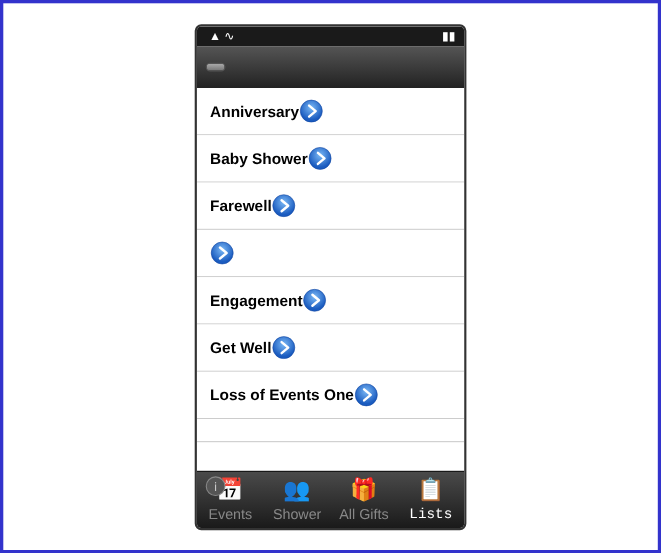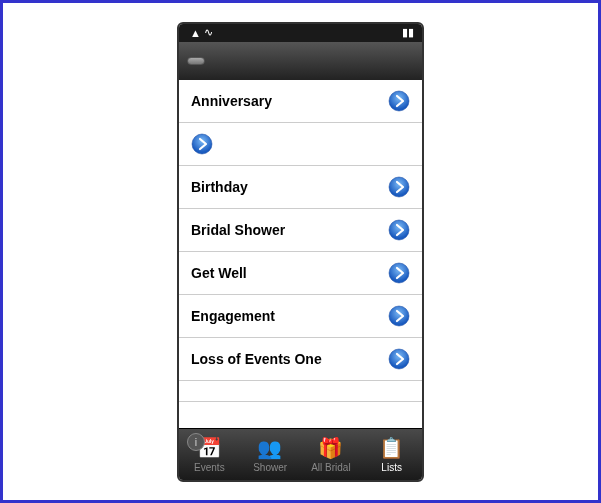--- a/index.html
+++ b/index.html
@@ -94,21 +94,20 @@
     
     .list-content {
       flex: 1;
       overflow-y: auto;
       background: #fff;
     }
 
     .list-item {
       display: flex;
       align-items: center;
-      justify-content: space-between;
       padding: 10px 12px;
       border-bottom: 1px solid #ccc;
       background: #fff;
       cursor: pointer;
     }
 
     .list-item-label {
       font-size: 14px;
       font-weight: bold;
       color: #000;
@@ -161,26 +160,27 @@
     .tab-icon {
       font-size: 20px;
       color: #888;
     }
 
     .tab-item.active .tab-icon {
       color: #fff;
     }
 
     .tab-label {
-      font-size: 10px;
+      font-size: 13px;
       color: #888;
     }
 
     .tab-item.active .tab-label {
       color: #fff;
+      font-family: Liberation Mono, monospace;
     }
 
     
     .list-content::-webkit-scrollbar {
       width: 4px;
     }
     .list-content::-webkit-scrollbar-track {
       background: #e0e0e0;
     }
     .list-content::-webkit-scrollbar-thumb {
@@ -220,80 +220,80 @@
       <radialGradient id="bg0" cx="50%" cy="35%" r="55%">
         <stop offset="0%" stop-color="#7ab8f5"></stop>
         <stop offset="100%" stop-color="#1a5bbf"></stop>
       </radialGradient>
     </defs>
     <circle cx="11" cy="11" r="10" fill="url(#bg0)" stroke="#1044a0" stroke-width="0.5"></circle>
     <polyline points="9,6 15,11 9,16" fill="none" stroke="#fff" stroke-width="2.2" stroke-linecap="round" stroke-linejoin="round"></polyline>
   </svg>
         </div>
         <div class="list-item">
+          <span class="list-item-label">Baby Shower</span>
           <svg class="chevron-icon" viewBox="0 0 22 22">
     <defs>
       <radialGradient id="bg1" cx="50%" cy="35%" r="55%">
         <stop offset="0%" stop-color="#7ab8f5"></stop>
         <stop offset="100%" stop-color="#1a5bbf"></stop>
       </radialGradient>
     </defs>
     <circle cx="11" cy="11" r="10" fill="url(#bg1)" stroke="#1044a0" stroke-width="0.5"></circle>
     <polyline points="9,6 15,11 9,16" fill="none" stroke="#fff" stroke-width="2.2" stroke-linecap="round" stroke-linejoin="round"></polyline>
   </svg>
         </div>
         <div class="list-item">
-          <span class="list-item-label">Birthday</span>
+          <span class="list-item-label">Farewell</span>
           <svg class="chevron-icon" viewBox="0 0 22 22">
     <defs>
       <radialGradient id="bg2" cx="50%" cy="35%" r="55%">
         <stop offset="0%" stop-color="#7ab8f5"></stop>
         <stop offset="100%" stop-color="#1a5bbf"></stop>
       </radialGradient>
     </defs>
     <circle cx="11" cy="11" r="10" fill="url(#bg2)" stroke="#1044a0" stroke-width="0.5"></circle>
     <polyline points="9,6 15,11 9,16" fill="none" stroke="#fff" stroke-width="2.2" stroke-linecap="round" stroke-linejoin="round"></polyline>
   </svg>
         </div>
         <div class="list-item">
-          <span class="list-item-label">Bridal Shower</span>
           <svg class="chevron-icon" viewBox="0 0 22 22">
     <defs>
       <radialGradient id="bg3" cx="50%" cy="35%" r="55%">
         <stop offset="0%" stop-color="#7ab8f5"></stop>
         <stop offset="100%" stop-color="#1a5bbf"></stop>
       </radialGradient>
     </defs>
     <circle cx="11" cy="11" r="10" fill="url(#bg3)" stroke="#1044a0" stroke-width="0.5"></circle>
     <polyline points="9,6 15,11 9,16" fill="none" stroke="#fff" stroke-width="2.2" stroke-linecap="round" stroke-linejoin="round"></polyline>
   </svg>
         </div>
         <div class="list-item">
+          <span class="list-item-label">Engagement</span>
+          <svg class="chevron-icon" viewBox="0 0 22 22">
+    <defs>
+      <radialGradient id="bg4" cx="50%" cy="35%" r="55%">
+        <stop offset="0%" stop-color="#7ab8f5"></stop>
+        <stop offset="100%" stop-color="#1a5bbf"></stop>
+      </radialGradient>
+    </defs>
+    <circle cx="11" cy="11" r="10" fill="url(#bg4)" stroke="#1044a0" stroke-width="0.5"></circle>
+    <polyline points="9,6 15,11 9,16" fill="none" stroke="#fff" stroke-width="2.2" stroke-linecap="round" stroke-linejoin="round"></polyline>
+  </svg>
+        </div>
+        <div class="list-item">
           <span class="list-item-label">Get Well</span>
           <svg class="chevron-icon" viewBox="0 0 22 22">
     <defs>
       <radialGradient id="bg5" cx="50%" cy="35%" r="55%">
         <stop offset="0%" stop-color="#7ab8f5"></stop>
         <stop offset="100%" stop-color="#1a5bbf"></stop>
       </radialGradient>
     </defs>
     <circle cx="11" cy="11" r="10" fill="url(#bg5)" stroke="#1044a0" stroke-width="0.5"></circle>
-    <polyline points="9,6 15,11 9,16" fill="none" stroke="#fff" stroke-width="2.2" stroke-linecap="round" stroke-linejoin="round"></polyline>
-  </svg>
-        </div>
-        <div class="list-item">
-          <span class="list-item-label">Engagement</span>
-          <svg class="chevron-icon" viewBox="0 0 22 22">
-    <defs>
-      <radialGradient id="bg4" cx="50%" cy="35%" r="55%">
-        <stop offset="0%" stop-color="#7ab8f5"></stop>
-        <stop offset="100%" stop-color="#1a5bbf"></stop>
-      </radialGradient>
-    </defs>
-    <circle cx="11" cy="11" r="10" fill="url(#bg4)" stroke="#1044a0" stroke-width="0.5"></circle>
     <polyline points="9,6 15,11 9,16" fill="none" stroke="#fff" stroke-width="2.2" stroke-linecap="round" stroke-linejoin="round"></polyline>
   </svg>
         </div>
         <div class="list-item">
           <span class="list-item-label">Loss of Events One</span>
           <svg class="chevron-icon" viewBox="0 0 22 22">
     <defs>
       <radialGradient id="bg7" cx="50%" cy="35%" r="55%">
         <stop offset="0%" stop-color="#7ab8f5"></stop>
         <stop offset="100%" stop-color="#1a5bbf"></stop>
@@ -312,21 +312,21 @@
     <div class="tab-item">
           <span class="tab-icon">📅</span>
           <span class="tab-label">Events</span>
         </div>
         <div class="tab-item">
           <span class="tab-icon">👥</span>
           <span class="tab-label">Shower</span>
         </div>
         <div class="tab-item">
           <span class="tab-icon">🎁</span>
-          <span class="tab-label">All Bridal</span>
+          <span class="tab-label">All Gifts</span>
         </div>
         <div class="tab-item active">
           <span class="tab-icon">📋</span>
           <span class="tab-label">Lists</span>
         </div>
       </div>
 
   </div>
 </div>
 

